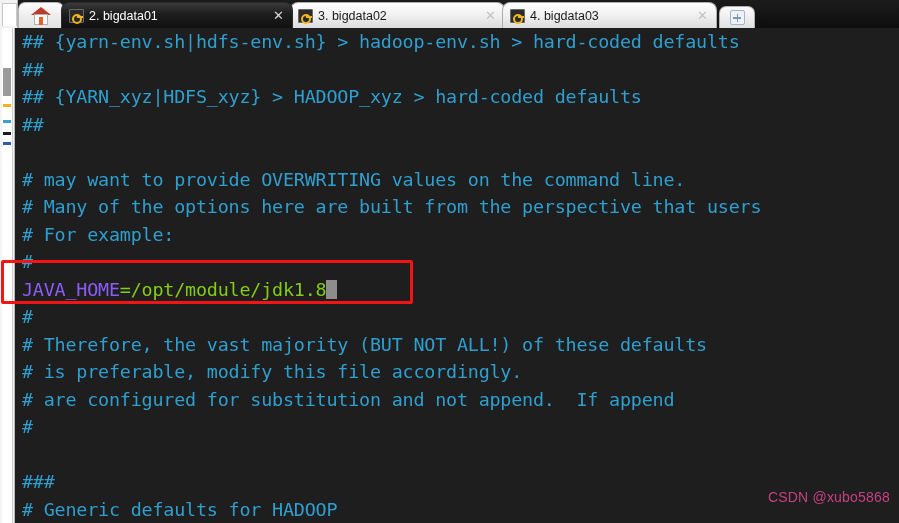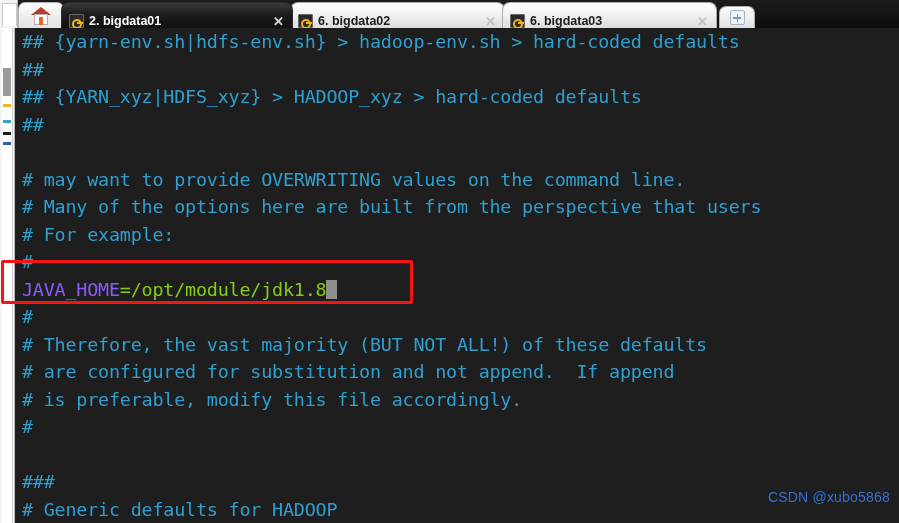--- a/index.html
+++ b/index.html
@@ -43,26 +43,26 @@
   .house .body {
     position:absolute; top:7px; left:3px; width:14px; height:11px;
     background:#fdfdfd; border:1px solid #b0b0b0;
   }
   .house .door {
     position:absolute; top:10px; left:8px; width:4px; height:8px;
     background:#e8622a;
   }
 
   .tab {
-    height:26px; display:flex; align-items:flex-end; gap:5px;
+    height:26px; display:flex; align-items:center; gap:5px;
     padding:0 8px 0 7px;
     border:1px solid #9a9a9a; border-bottom:none;
     border-radius:8px 8px 0 0;
     position:relative; margin-left:-3px;
-    font-size:12.5px; white-space:nowrap;font-weight:bold;
+    font-size:12.5px; white-space:nowrap;
   }
   .tab.active {
     background:linear-gradient(to bottom,#3a3a3a 0%,#1d1d1d 45%,#101010 100%);
     color:#ffffff; border-color:#2a2a2a; z-index:5;
     width:232px;
   }
   .tab.inactive {
     background:linear-gradient(to bottom,#ffffff 0%,#f0f0f0 50%,#dcdcdc 100%);
     color:#1a1a1a; border-color:#adadad; z-index:3;
     width:215px;
@@ -157,21 +157,21 @@
     position:absolute; left:1px; top:232px;
     width:412px; height:44px;
     border:3px solid #f41414; border-radius:2px;
     pointer-events:none; z-index:20;
   }
 
   
   .watermark {
     position:absolute; right:9px; bottom:18px;
     font-family:"Liberation Sans", sans-serif;
-    font-size:14px; color:#3b82f6; opacity:.82;
+    font-size:14px; color:#ec4899; opacity:.82;
     letter-spacing:.2px; z-index:25; white-space:nowrap;
   }
 </style>
 </head>
 <body>
 
 <div id="app">
 
   <div class="tabbar">
     <div class="tabbar-left-edge"></div>
@@ -185,27 +185,27 @@
     </div>
 
     <div class="tab active">
       <span class="tab-key"></span>
       <span class="tab-label">2. bigdata01</span>
       <span class="tab-close">✕</span>
     </div>
 
     <div class="tab inactive">
       <span class="tab-key"></span>
-      <span class="tab-label">6. bigdata02</span>
+      <span class="tab-label">3. bigdata02</span>
       <span class="tab-close">✕</span>
     </div>
 
     <div class="tab inactive">
       <span class="tab-key"></span>
-      <span class="tab-label">6. bigdata03</span>
+      <span class="tab-label">4. bigdata03</span>
       <span class="tab-close">✕</span>
     </div>
 
     <div class="tab-new">
       <span class="plus-box"></span>
     </div>
   </div>
 
   <div class="term-wrap">
 
@@ -224,22 +224,22 @@
         <div class="term-line">## {YARN_xyz|HDFS_xyz} &gt; HADOOP_xyz &gt; hard-coded defaults</div>
         <div class="term-line">##</div>
         <div class="term-line blank"> </div>
         <div class="term-line"># may want to provide OVERWRITING values on the command line.</div>
         <div class="term-line"># Many of the options here are built from the perspective that users</div>
         <div class="term-line"># For example:</div>
         <div class="term-line">#</div>
         <div class="term-line"><span class="code-cyan">JAVA_HOME</span><span class="code-white">=/opt/module/jdk1.8</span><span class="cursor-block"></span></div>
         <div class="term-line">#</div>
         <div class="term-line"># Therefore, the vast majority (BUT NOT ALL!) of these defaults</div>
+        <div class="term-line"># is preferable, modify this file accordingly.</div>
         <div class="term-line"># are configured for substitution and not append.  If append</div>
-        <div class="term-line"># is preferable, modify this file accordingly.</div>
         <div class="term-line">#</div>
         <div class="term-line blank"> </div>
         <div class="term-line">###</div>
         <div class="term-line"># Generic defaults for HADOOP</div>
       </div>
 
     <div class="annot-rect"></div>
   </div>
 
   <div class="watermark">CSDN @xubo5868</div>

